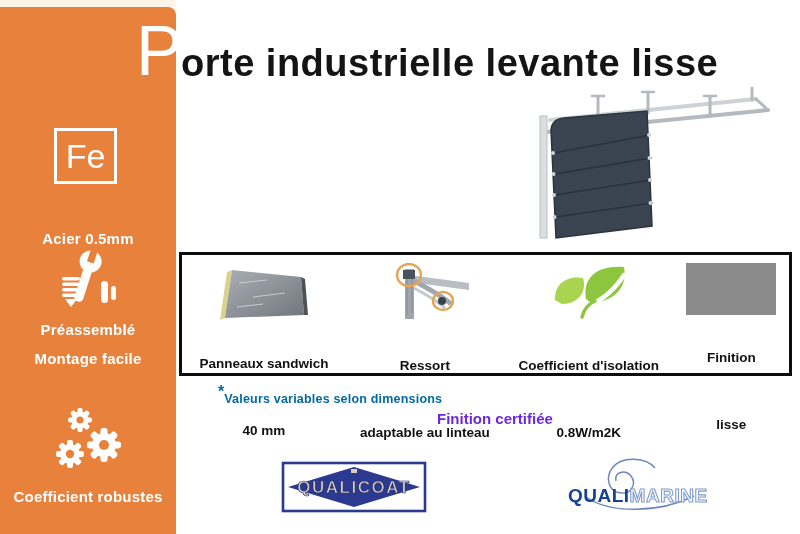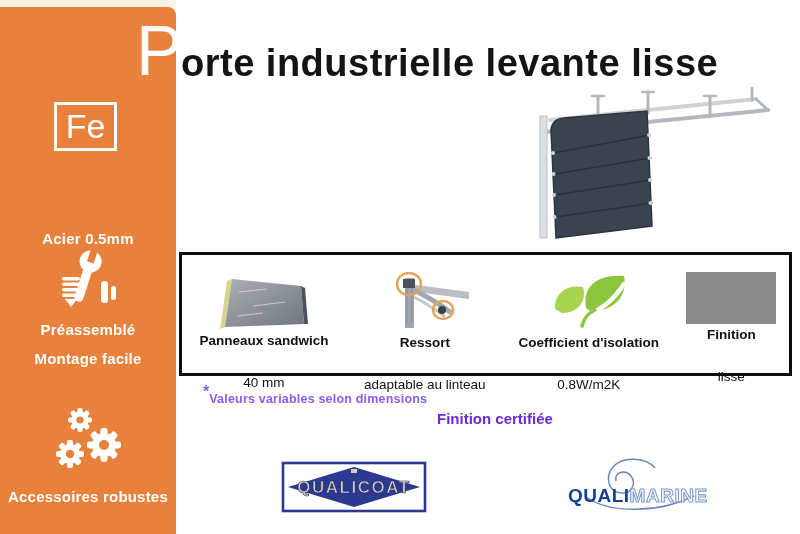--- a/index.html
+++ b/index.html
@@ -8,21 +8,21 @@
     position:relative; width:800px; height:534px; background:#ffffff;
     overflow:hidden; font-family:"Liberation Sans", sans-serif;
   }
   
   .top-strip { position:absolute; left:0; top:0; width:176px; height:7px; background:#FBF4E7; }
   .sidebar {
     position:absolute; left:0; top:7px; width:176px; height:527px;
     background:#E8813C; border-radius:0 8px 0 0; color:#fff;
   }
   .fe-box {
-    position:absolute; left:54px; top:95px; width:63px; height:49px;
+    position:absolute; left:54px; top:121px; width:63px; height:56px;
     border:3px solid #ffffff; display:flex; align-items:center; justify-content:center;
   }
   .fe-box span { font-size:34px; color:#fff; }
   .sb-label {
     position:absolute; left:0; width:100%; text-align:center;
     font-size:15px; font-weight:bold; color:#fff; letter-spacing:0.2px;
   }
   .sb-icon { position:absolute; left:50%; transform:translateX(-50%); }
   
   .title-dropcap {
@@ -34,29 +34,29 @@
     color:#141414; font-weight:700; letter-spacing:0.5px; white-space:nowrap;
   }
   
   .door-wrap { position:absolute; left:520px; top:86px; width:258px; height:158px; }
   
   .features-box {
     position:absolute; left:179px; top:252px; width:613px; height:124px;
     border:3px solid #0d0d0d; background:#ffffff; display:flex;
   }
   .feature-col {
-    display:flex; flex-direction:column; align-items:center; padding-top:17px;
+    display:flex; flex-direction:column; align-items:center; padding-top:8px;gap:32px;
   }
   .fc-1{flex:0 0 27%;} .fc-2{flex:0 0 26%;} .fc-3{flex:0 0 28%;} .fc-4{flex:0 0 19%;}
   .feature-icon { height:62px; display:flex; align-items:center; justify-content:center; }
   .feature-line1 { margin-top:3px; font-size:13.5px; font-weight:bold; color:#111; }
-  .feature-line2 { margin-top:27px; font-size:13.5px; font-weight:normal; color:#111; }
+  .feature-line2 { margin-top:20px; font-size:13.5px; font-weight:bold; color:#111; }
   .finish-swatch { width:90px; height:52px; background:#8a8a8a; }
   
-  .footnote { position:absolute; left:203px; top:383px; color:#8b5cf6; }
+  .footnote { position:absolute; left:218px; top:383px; color:#0369a1; }
   .footnote .marker { font-size:16px; font-weight:bold; vertical-align:6px; }
   .footnote .txt { font-size:12.5px; font-weight:600; letter-spacing:0.2px; }
   .cert-heading {
     position:absolute; left:437px; top:410px; font-size:15px; font-weight:bold; color:#6d28d9;
   }
   .logo-qualicoat { position:absolute; left:265px; top:461px;margin-left:16px; }
   .logo-qualimarine { position:absolute; left:558px; top:455px; }
   svg text { font-family:"Liberation Sans", sans-serif; }
 </style>
 </head>
@@ -114,21 +114,21 @@
         <g transform="translate(54,42)">
           <rect x="-3.5" y="-17" width="7" height="34" rx="2.4"></rect>
           <rect x="-3.5" y="-17" width="7" height="34" rx="2.4" transform="rotate(45)"></rect>
           <rect x="-3.5" y="-17" width="7" height="34" rx="2.4" transform="rotate(90)"></rect>
           <rect x="-3.5" y="-17" width="7" height="34" rx="2.4" transform="rotate(135)"></rect>
           <circle r="12"></circle>
             <circle r="5" fill="#E8813C"></circle>
         </g>
       </g>
     </svg>
-    <div class="sb-label" style="top:481px;">Accessoires robustes</div>
+    <div class="sb-label" style="top:481px;">Coefficient robustes</div>
   </div>
 
   <div class="title-dropcap">P</div>
   <div class="title-rest">orte industrielle levante lisse</div>
 
   <div class="door-wrap">
     <svg width="258" height="158" viewBox="0 0 258 158">
       <g stroke-linecap="round">
         <path d="M30,34 L236,13" stroke="#cdd2d6" stroke-width="4" fill="none"></path>
         <path d="M26,46 L248,24" stroke="#b3b9bf" stroke-width="4" fill="none"></path>

